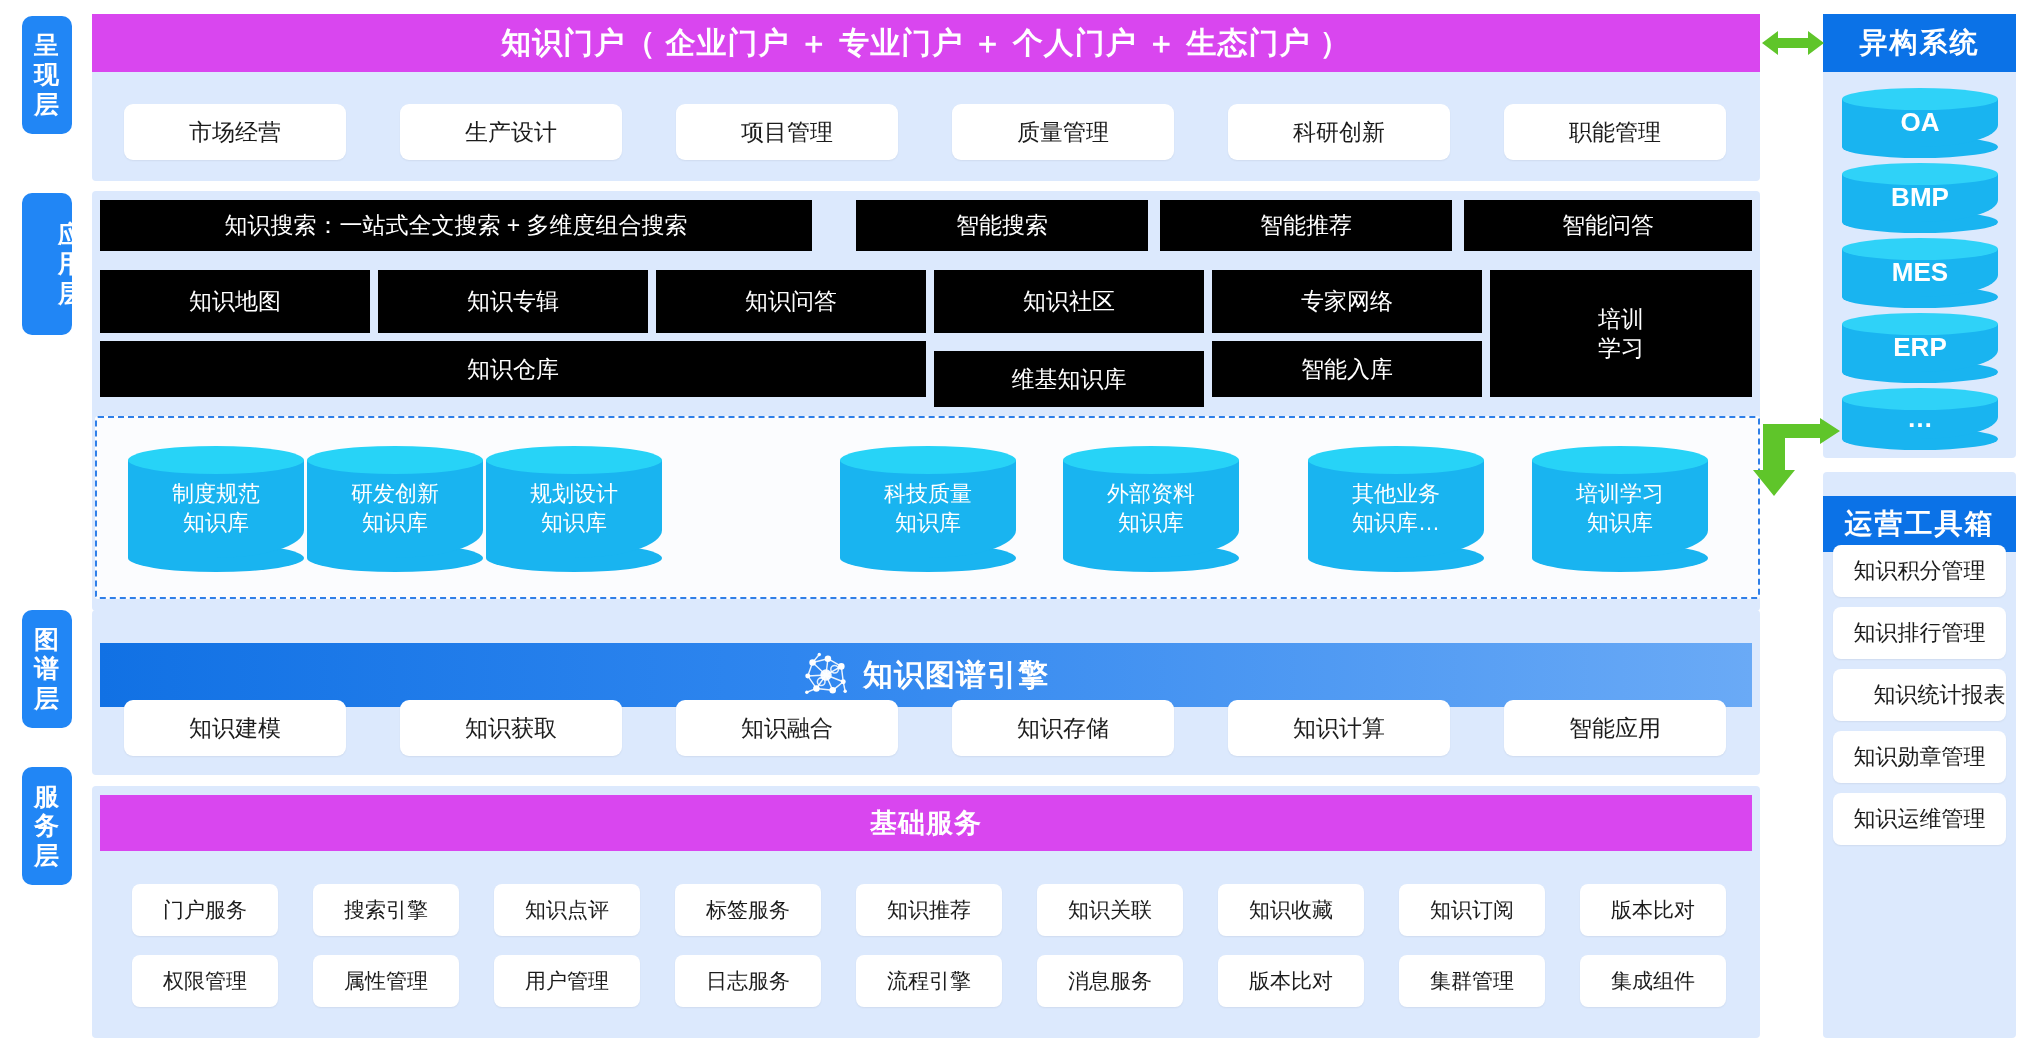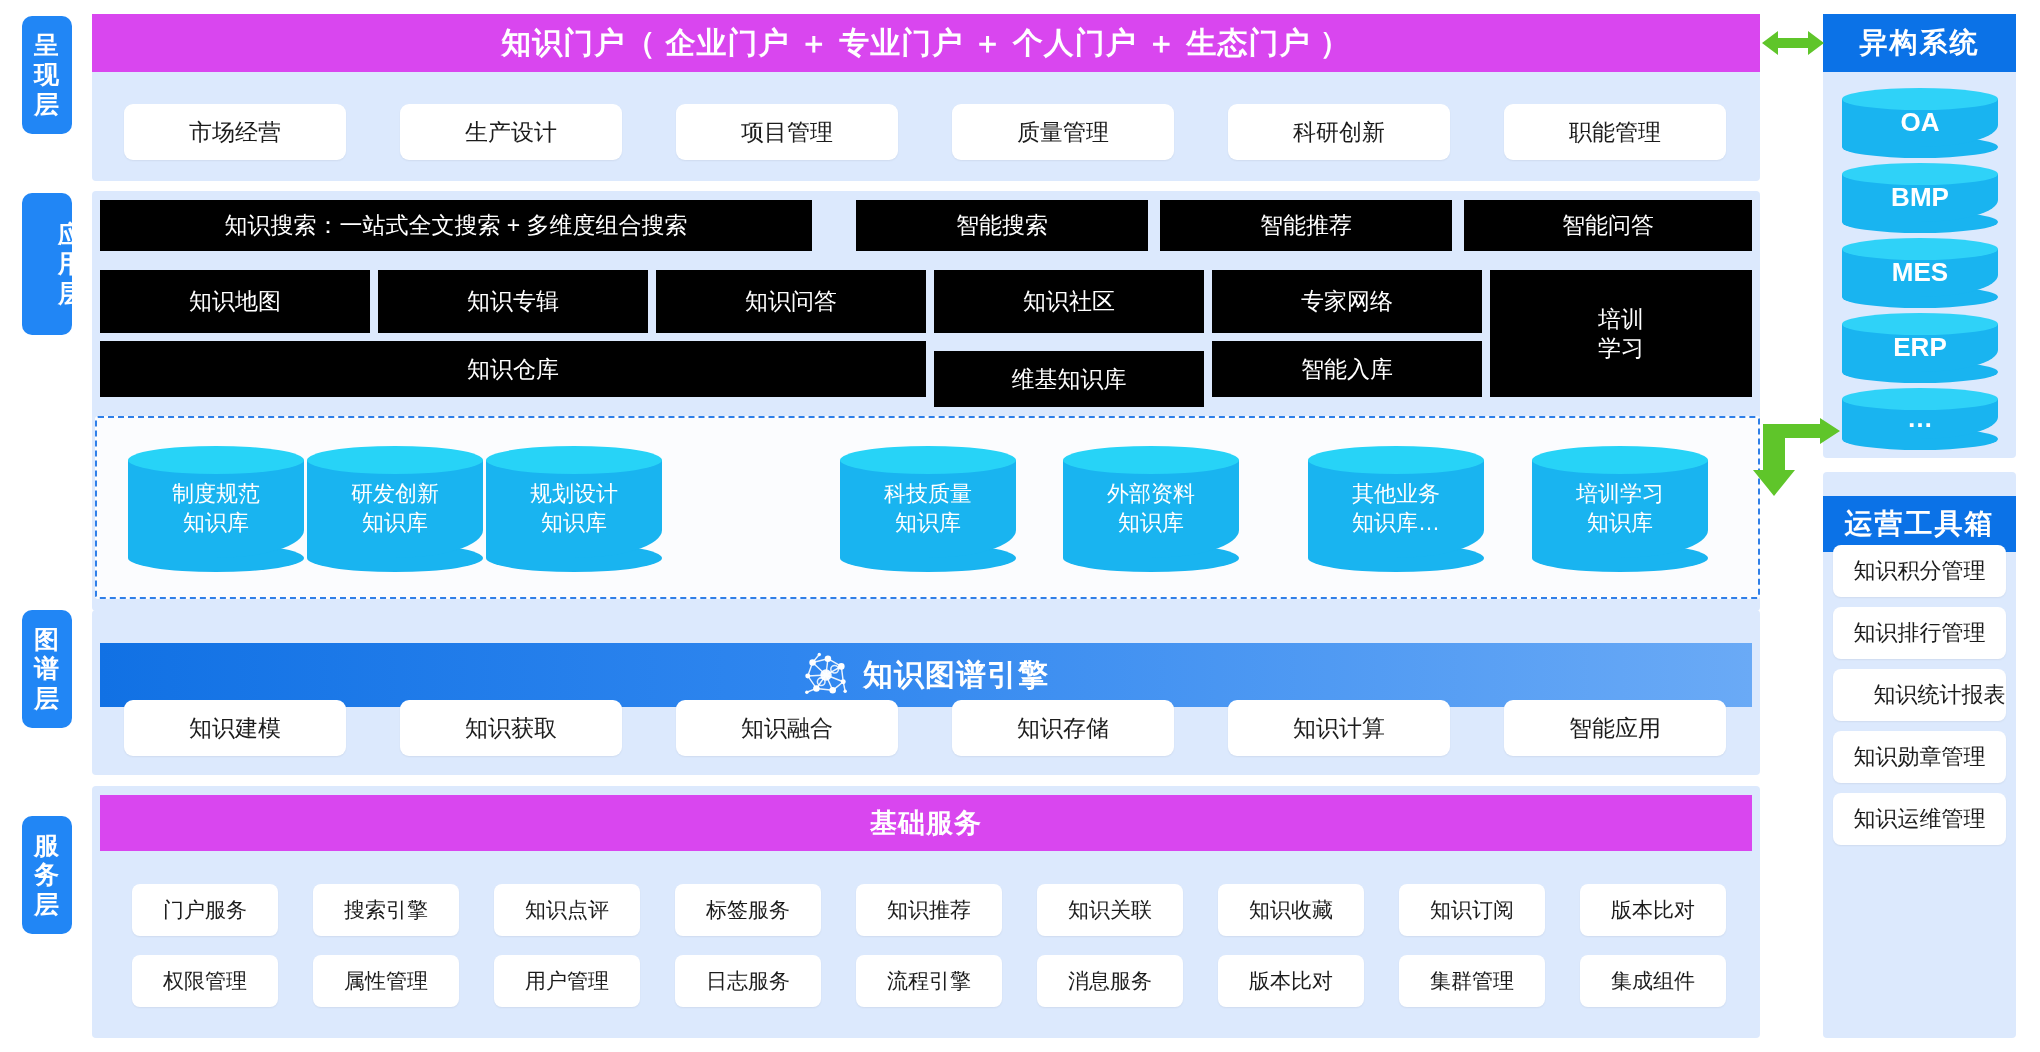--- a/index.html
+++ b/index.html
@@ -105,21 +105,21 @@
 
   <div class="layer-tab" style="top:16px;height:118px;">
     <span>呈现层</span>
   </div>
   <div class="layer-tab" style="top:193px;height:142px;padding-left:48px;">
     <span>应用层</span>
   </div>
   <div class="layer-tab" style="top:610px;height:118px;">
     <span>图谱层</span>
   </div>
-  <div class="layer-tab" style="top:816px;height:118px;">
+  <div class="layer-tab" style="top:767px;height:118px;">
     <span>服务层</span>
   </div>
 
   <div class="panel" style="left:92px;top:14px;width:1668px;height:167px;"></div>
 
   <div class="titlebar big" style="left:92px;top:14px;width:1668px;height:58px;">
     <span>知识门户（ 企业门户 ＋ 专业门户 ＋ 个人门户 ＋ 生态门户 ）</span>
   </div>
 
   <div class="chip" style="left:124px;top:104px;width:222px;height:56px;">

